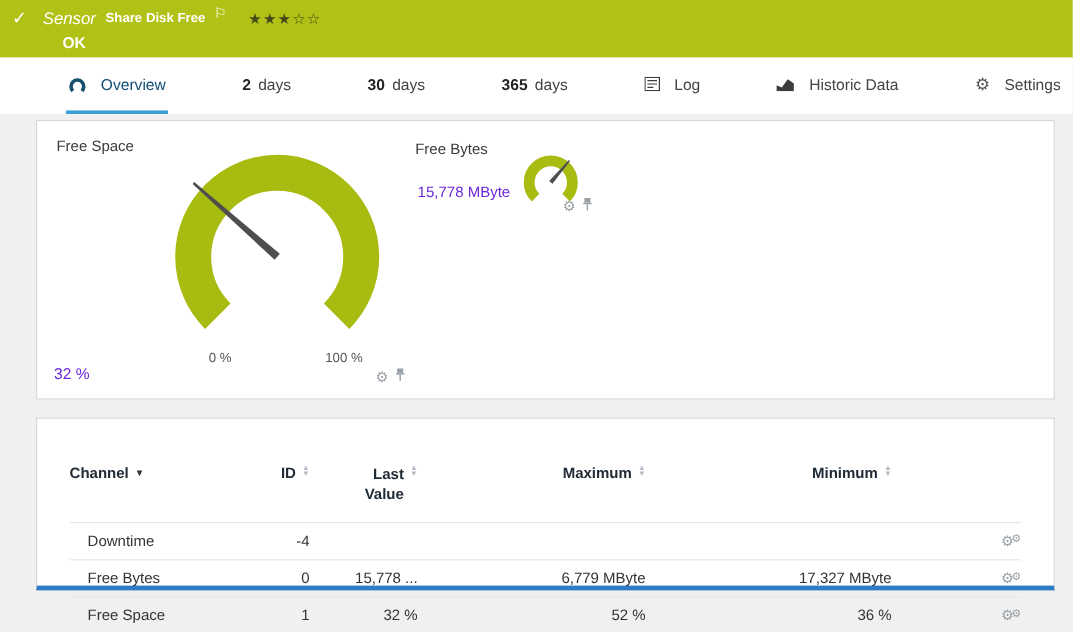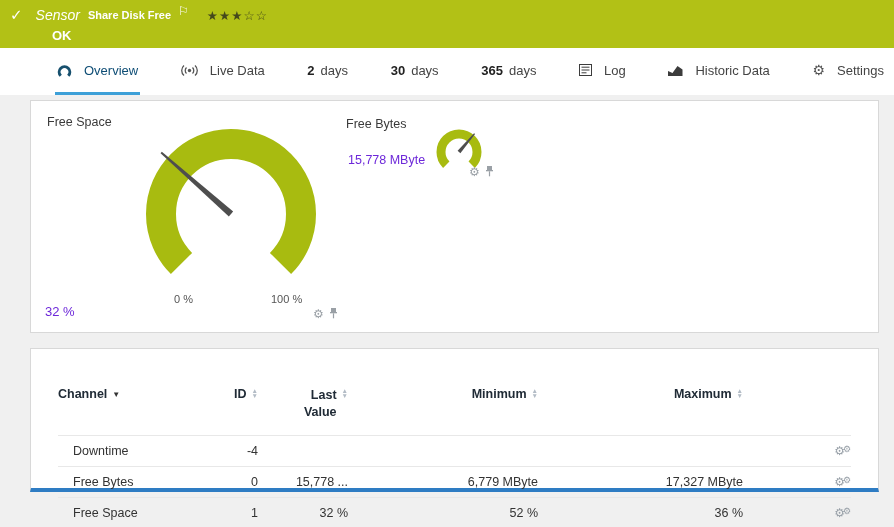--- a/index.html
+++ b/index.html
@@ -81,31 +81,20 @@
 
 <div class="tabbar">
   <div class="tab active">
     <svg width="15" height="13" viewBox="0 0 15 13">
         <path d="M3.75 11.75 A 5.3 5.3 0 1 1 11.25 11.75" fill="none" stroke="#17506e" stroke-width="3"></path>
       </svg>
     <b class="num"></b>
       <span>Overview</span>
   </div>
   <div class="tab">
-    <svg width="17" height="13" viewBox="0 0 17 13">
-      <circle cx="8.5" cy="6.5" r="1.7" fill="#555"></circle>
-      <path d="M5.5 3.5 a4.2 4.2 0 0 0 0 6" stroke="#555" stroke-width="1.3" fill="none"></path>
-      <path d="M11.5 3.5 a4.2 4.2 0 0 1 0 6" stroke="#555" stroke-width="1.3" fill="none"></path>
-      <path d="M3 1.5 a6.6 6.6 0 0 0 0 10" stroke="#555" stroke-width="1.3" fill="none"></path>
-      <path d="M14 1.5 a6.6 6.6 0 0 1 0 10" stroke="#555" stroke-width="1.3" fill="none"></path>
-    </svg>
-    <b class="num"></b>
-      <span>Live Data</span>
-  </div>
-  <div class="tab">
     <b class="num">2</b>
       <span>days</span>
   </div>
   <div class="tab">
     <b class="num">30</b>
       <span>days</span>
   </div>
   <div class="tab">
     <b class="num">365</b>
       <span>days</span>
@@ -192,28 +181,28 @@
           </span>
       </div>
       <div class="th">
         <span class="th-wrap">Last Value</span>
         <span class="sort">
             <span>▲</span>
             <span>▼</span>
           </span>
       </div>
       <div class="th">
+        <span>Maximum</span>
+        <span class="sort">
+            <span>▲</span>
+            <span>▼</span>
+          </span>
+      </div>
+      <div class="th">
         <span>Minimum</span>
-        <span class="sort">
-            <span>▲</span>
-            <span>▼</span>
-          </span>
-      </div>
-      <div class="th">
-        <span>Maximum</span>
         <span class="sort">
             <span>▲</span>
             <span>▼</span>
           </span>
       </div>
       <div class="th"></div>
     </div>
 
     <div class="tr">
       <div class="td">Downtime</div>

